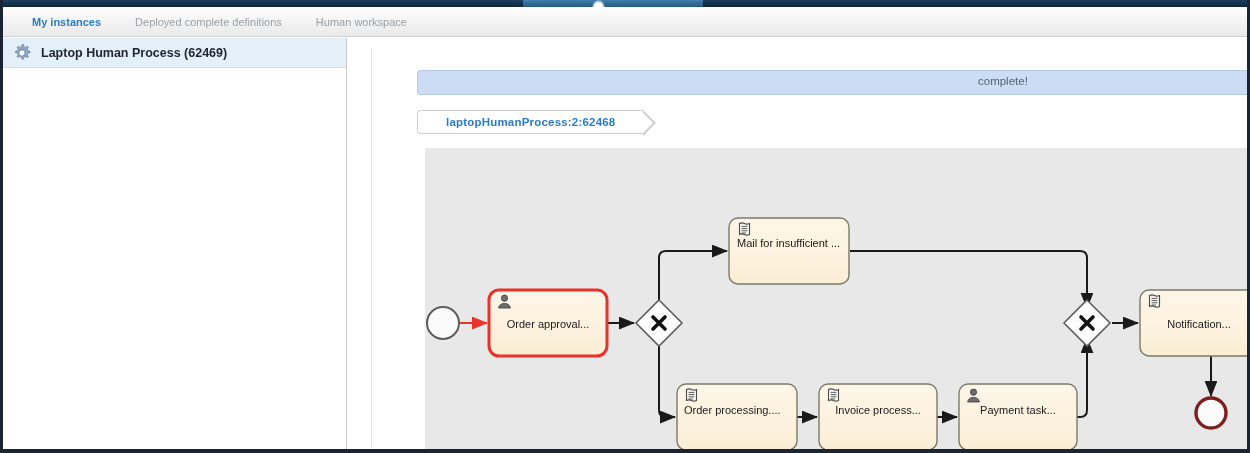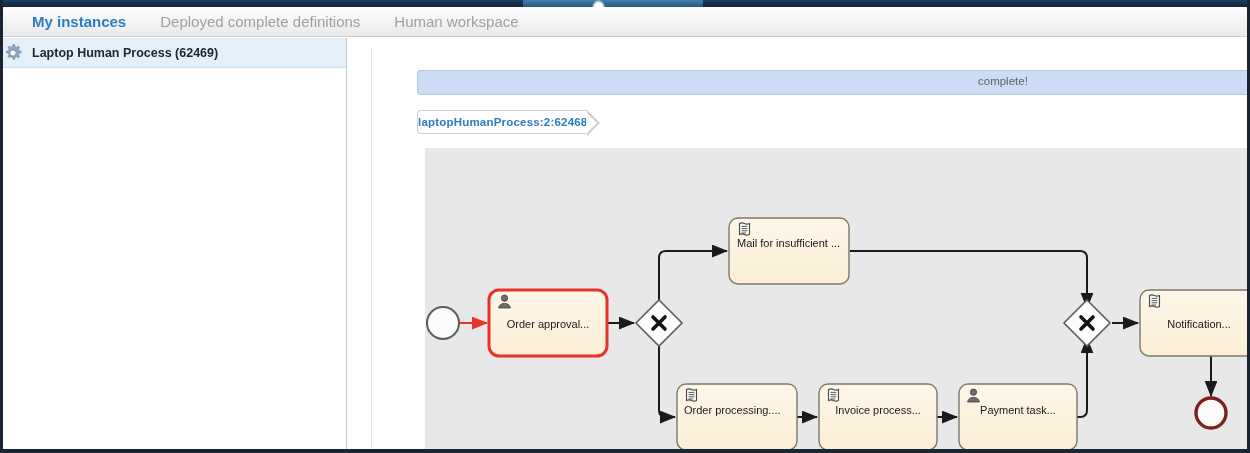--- a/index.html
+++ b/index.html
@@ -34,40 +34,41 @@
   }
 
   
   .tabbar {
     position: absolute; left: 0; top: 7px; width: 1250px; height: 30px;
     background: linear-gradient(180deg,#fefefe 0%, #f4f4f4 50%, #e9e9e9 100%);
     border-bottom: 1px solid #cfcfcf;
   }
   .tabs { display: flex; align-items: center; height: 30px; padding-left: 12px; }
   .tab {
-    font-size: 15px;
+    font-size: 11px;
     color: #9aa0a6;
     padding: 0 17px;
     line-height: 30px;
     white-space: nowrap;
     cursor: pointer;
   }
   .tab.active { color: #2c7cc4; font-weight: bold; }
 
   
   .sidebar {
     position: absolute; left: 0; top: 38px; width: 344px; height: 411px;
     background: #ffffff;
     border-right: 1px solid #c8c8c8;
   }
   .sb-item {
     display: flex; align-items: center;
     height: 30px;
     background: #e3f0fa;
     border-bottom: 1px solid #cddff0;
+    padding-left: 9px;
     cursor: pointer;
   }
   .sb-item .gear { width: 20px; height: 20px; margin-right: 9px; flex: 0 0 20px; }
   .sb-item .label {
     font-size: 12.5px; font-weight: bold; color: #222831;
     white-space: nowrap;
   }
   .sb-rest { height: 380px; background: #ffffff; }
 
   
@@ -93,21 +94,21 @@
     position: absolute; left: 560px; top: 4px;
     font-size: 11.5px; color: #5a6270;
   }
 
   
   .crumbs { position: absolute; left: 45px; top: 62px; height: 24px; }
   .crumb {
     position: relative;
     display: inline-flex; align-items: center;
     height: 24px;
-    padding: 0 0;
+    padding: 0 28px;
     background: #ffffff;
     border: 1px solid #cfcfcf;
     border-right: none;
     border-radius: 4px 0 0 4px;
     font-size: 11.5px; font-weight: bold; color: #2c7cc4;
     letter-spacing: 0.2px;
     white-space: nowrap;
     cursor: pointer;
   }
   .crumb .arrow {

